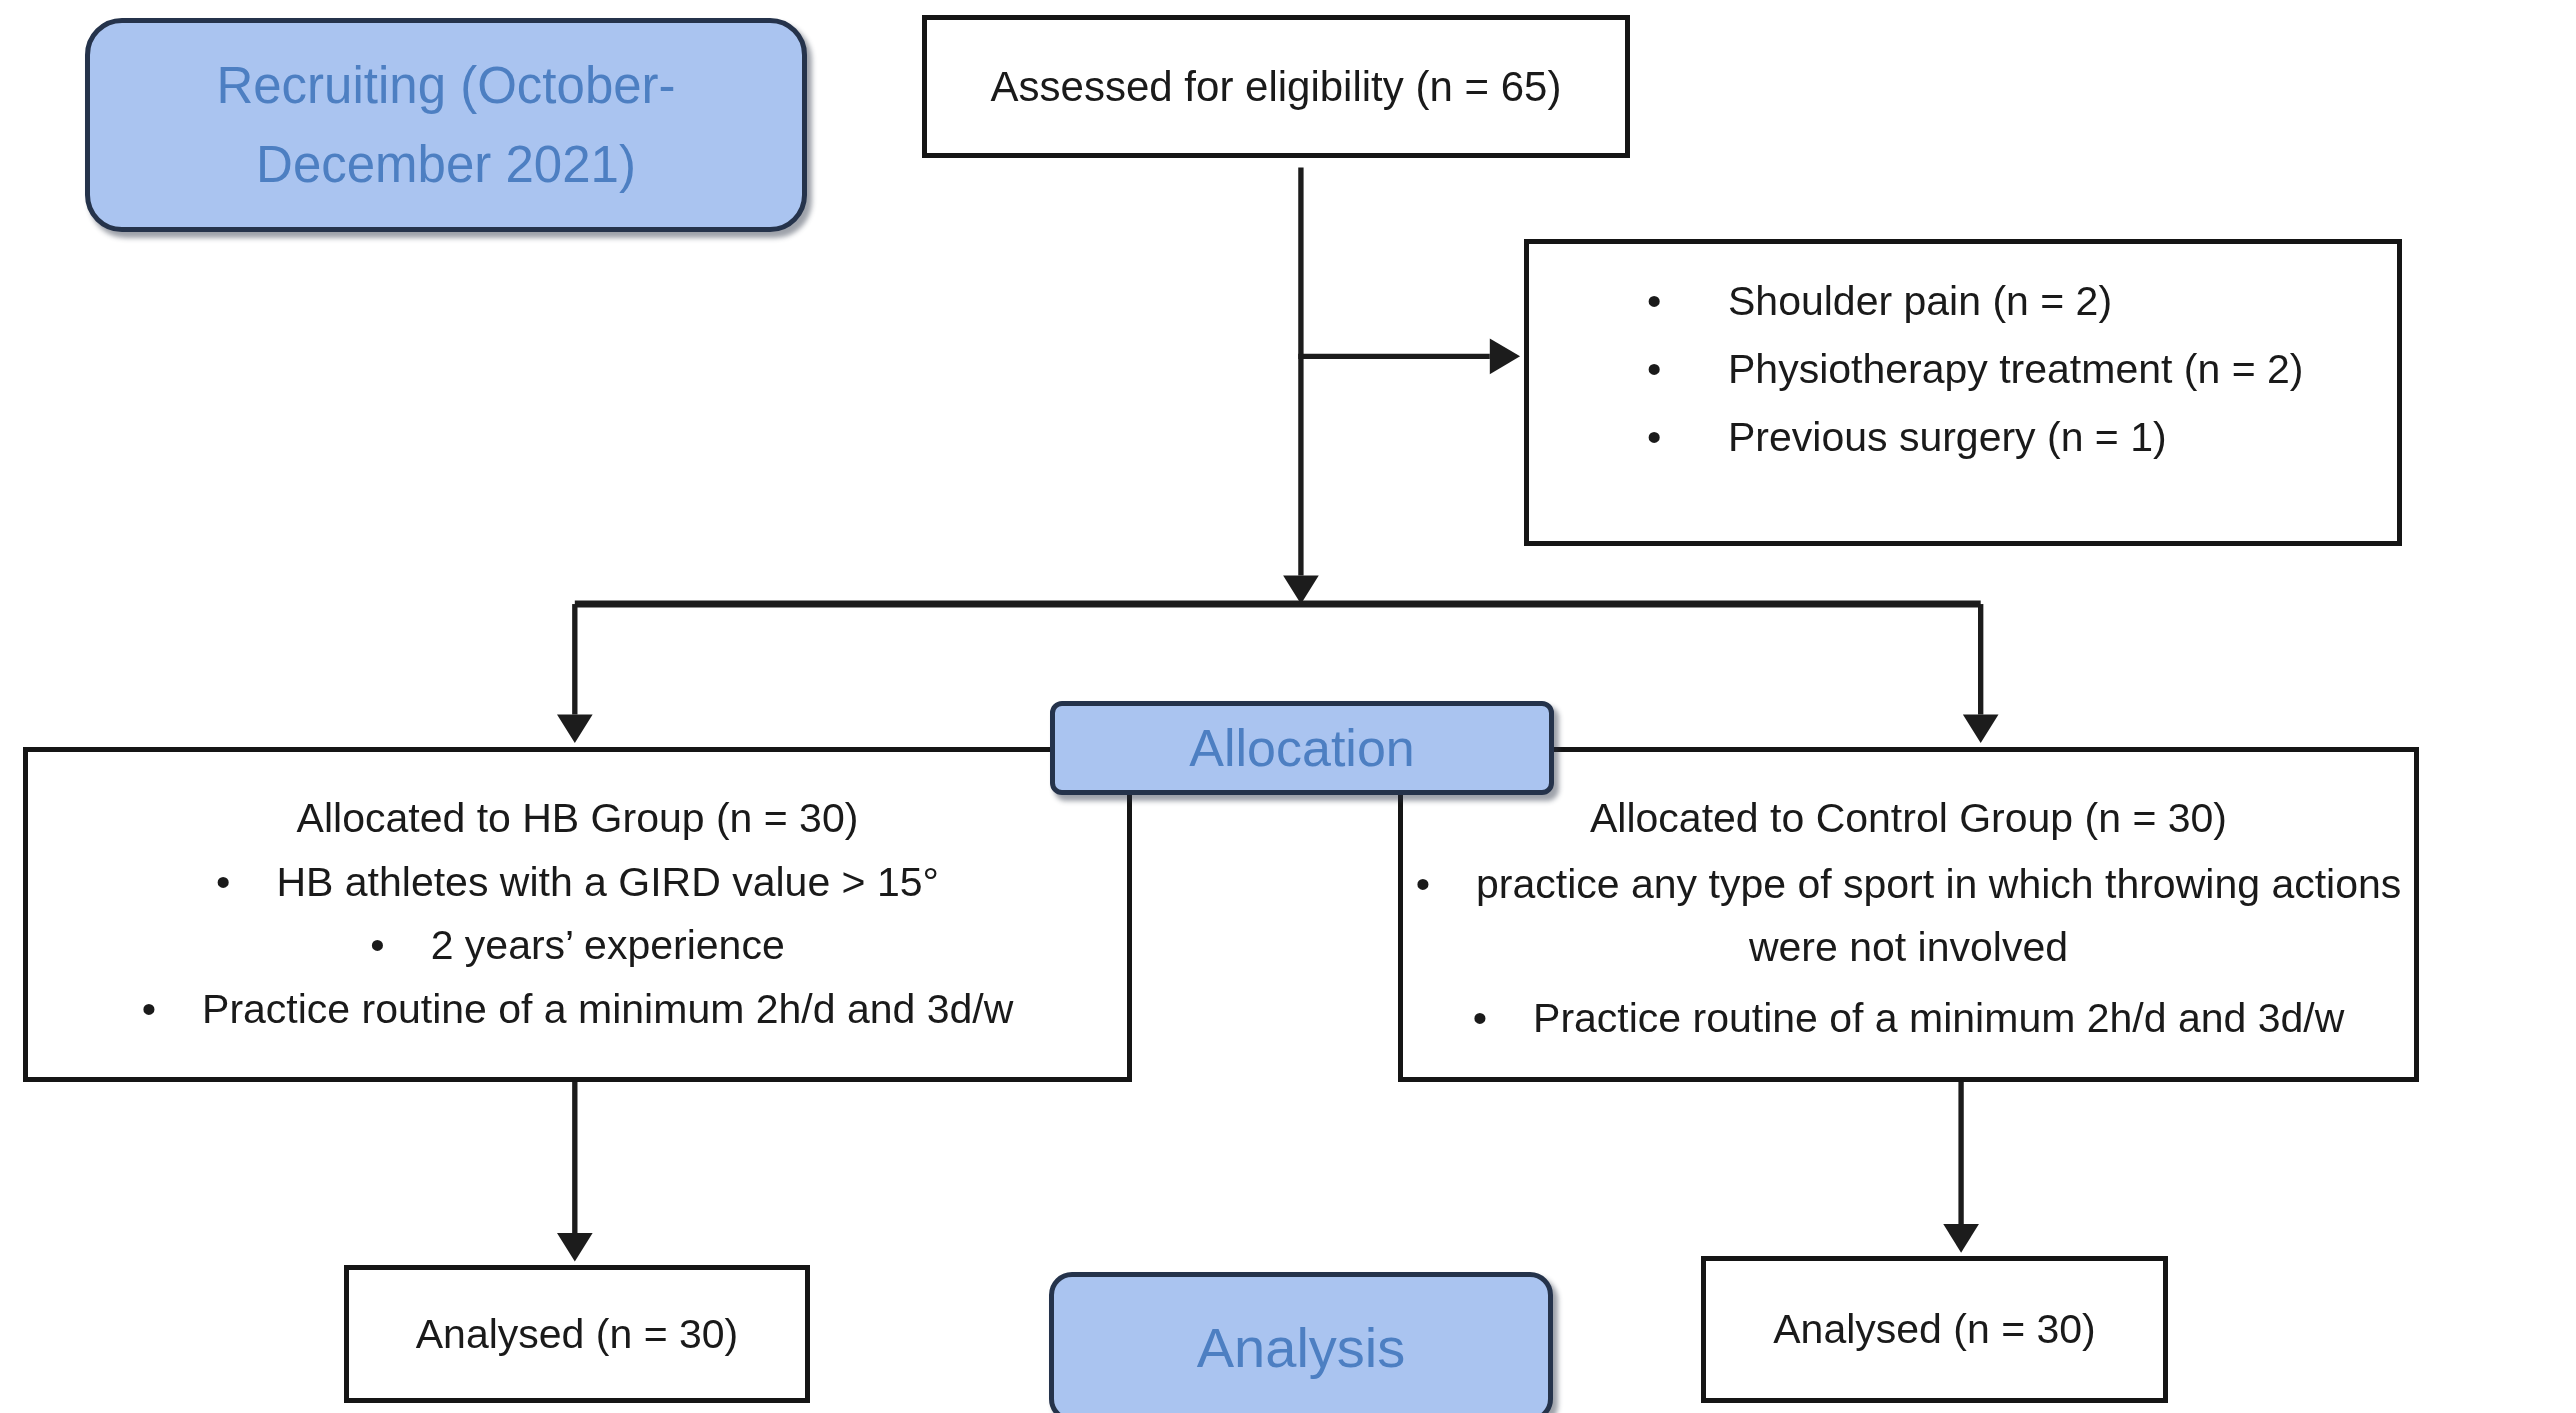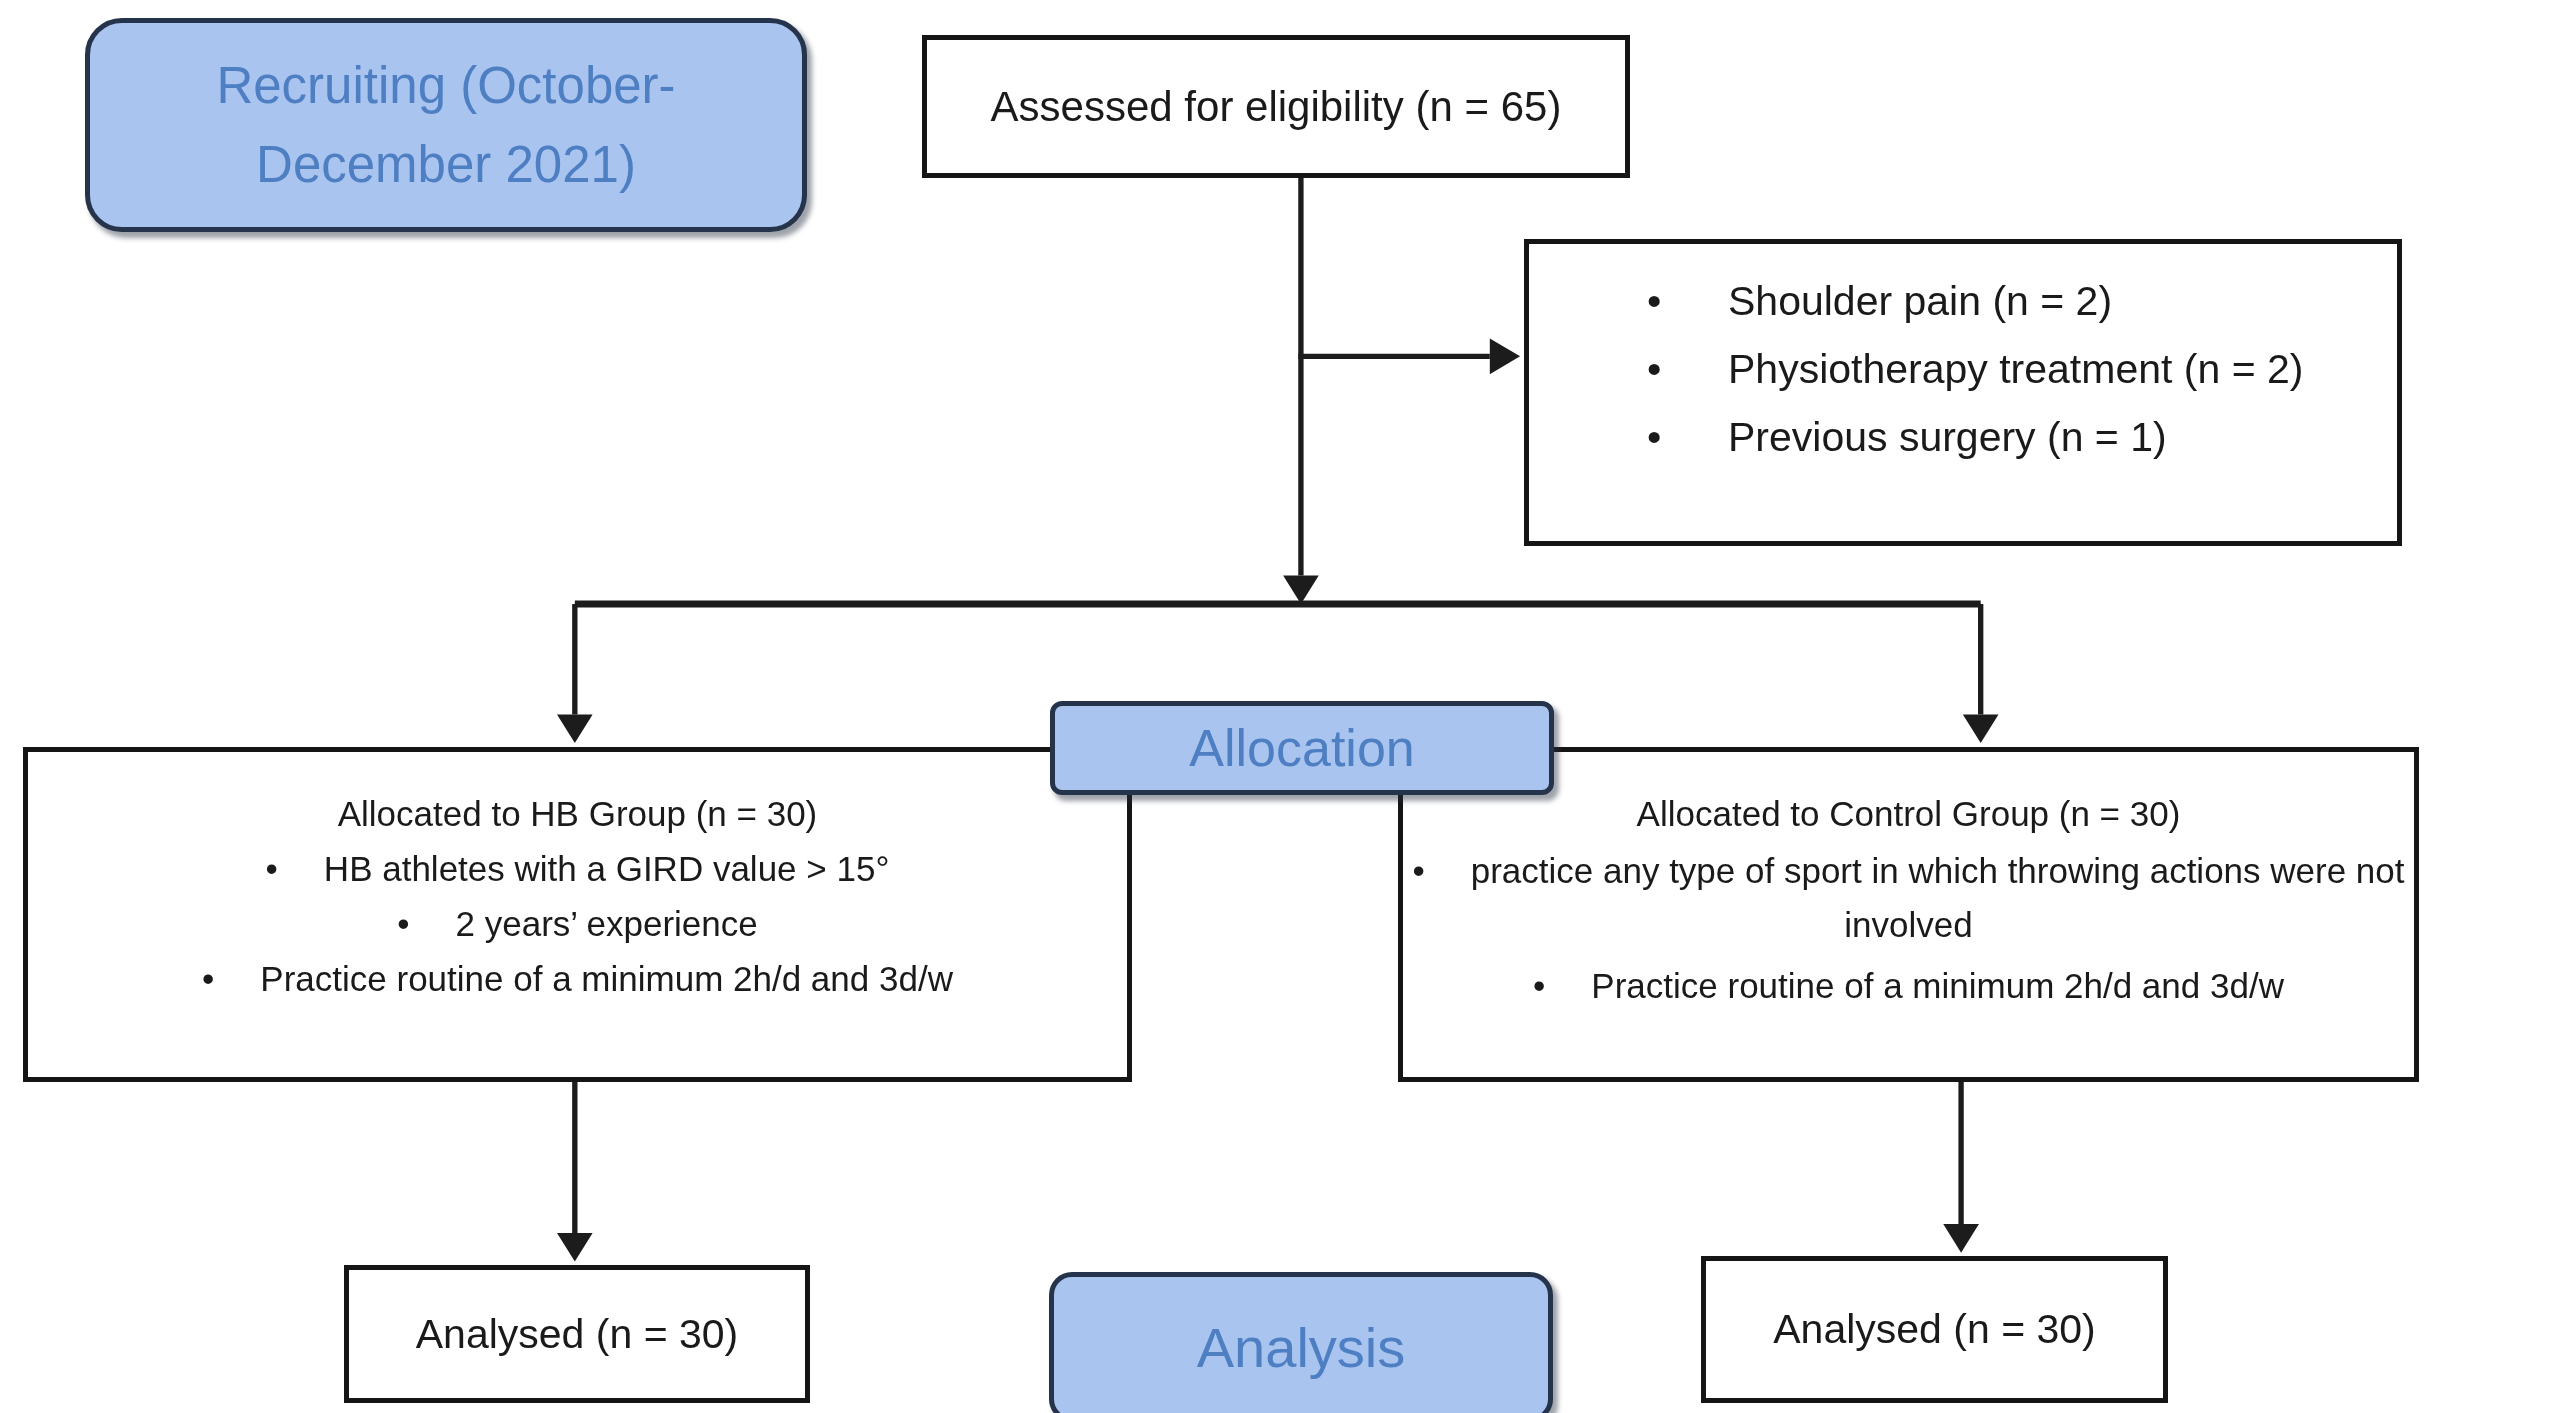--- a/index.html
+++ b/index.html
@@ -75,21 +75,21 @@
     border-radius: 12px;
     font-size: 52px;
   }
   .phase-analysis {
     left: 1049px; top: 1272px;
     width: 504px; height: 150px;
     border-radius: 23px;
     font-size: 56px;
   }
   .box-assessed {
-    left: 922px; top: 35px;
+    left: 922px; top: 15px;
     width: 708px; height: 143px;
     display: flex;
     align-items: center;
     justify-content: center;
     font-size: 42px;
   }
   .box-excluded {
     left: 1524px; top: 239px;
     width: 878px; height: 307px;
     padding: 30px 18px 0 0;
@@ -107,21 +107,21 @@
     line-height: 1.35;
   }
   .excluded-item::before {
     content: "\2022";
     position: absolute;
     left: 118px;
     top: 0;
   }
   .group-box {
     padding-top: 37px;
-    font-size: 35px;
+    font-size: 41px;
     text-align: center;
   }
   .box-hb-group {
     left: 23px; top: 747px;
     width: 1109px; height: 335px;
   }
   .box-control-group {
     left: 1398px; top: 747px;
     width: 1021px; height: 335px;
   }

